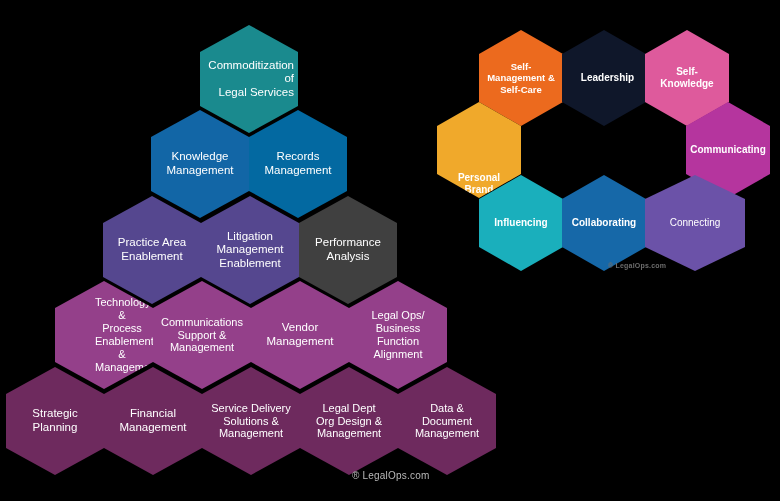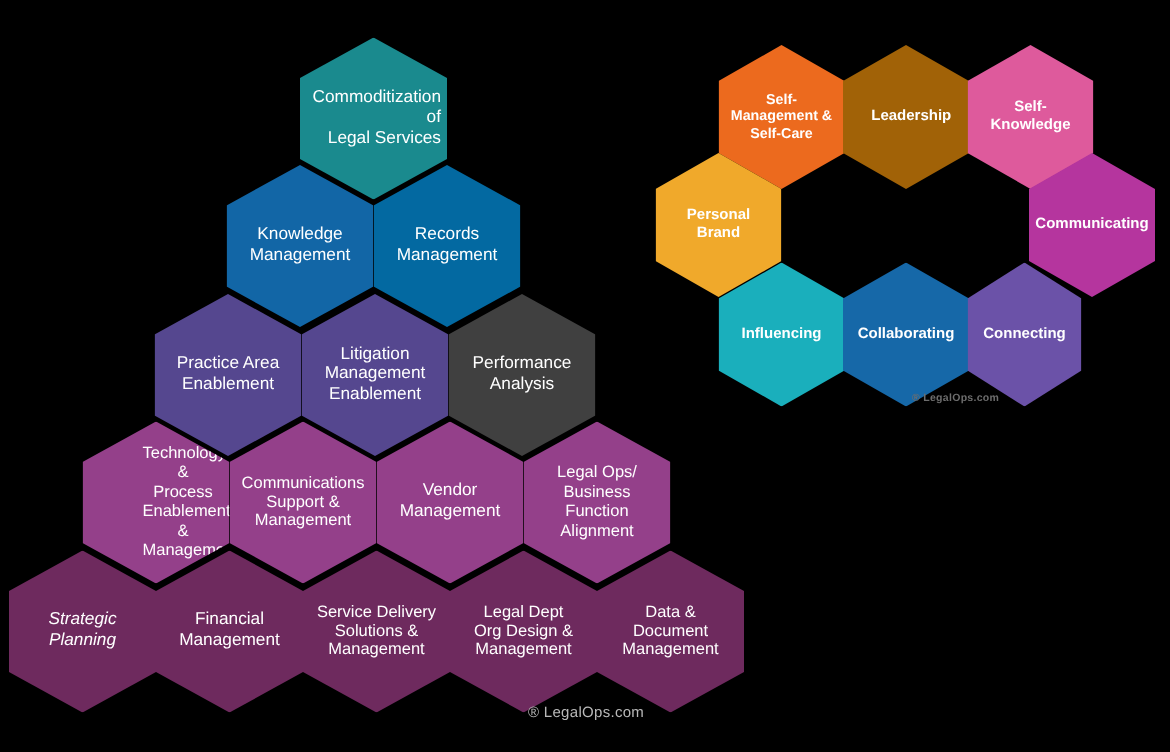--- a/index.html
+++ b/index.html
@@ -81,43 +81,43 @@
 Management</span></div>
       <div class="hex pyr-hex" style="left: 153px; top: 281px; background: rgb(148, 64, 138); font-size: 11px;"><span>Communications
 Support &amp;
 Management</span></div>
       <div class="hex pyr-hex" style="left: 251px; top: 281px; background: rgb(148, 64, 138); font-size: 11.5px;"><span>Vendor
 Management</span></div>
       <div class="hex pyr-hex" style="left: 349px; top: 281px; background: rgb(148, 64, 138); font-size: 11px;"><span>Legal Ops/
 Business
 Function
 Alignment</span></div>
-      <div class="hex pyr-hex" style="left: 6px; top: 367px; background: rgb(110, 42, 94); font-size: 11.5px; font-style: italic;"><span>Strategic
+      <div class="hex pyr-hex" style="left: 6px; top: 367px; background: rgb(110, 42, 94); font-size: 11.5px;"><span>Strategic
 Planning</span></div>
       <div class="hex pyr-hex" style="left: 104px; top: 367px; background: rgb(110, 42, 94); font-size: 11.5px;"><span>Financial
 Management</span></div>
       <div class="hex pyr-hex" style="left: 202px; top: 367px; background: rgb(110, 42, 94); font-size: 11px;"><span>Service Delivery
 Solutions &amp;
 Management</span></div>
       <div class="hex pyr-hex" style="left: 300px; top: 367px; background: rgb(110, 42, 94); font-size: 11px;"><span>Legal Dept
 Org Design &amp;
 Management</span></div>
       <div class="hex pyr-hex" style="left: 398px; top: 367px; background: rgb(110, 42, 94); font-size: 11px; justify-content: flex-end;"><span>Data &amp;
 Document
 Management</span></div>
     </div>
   <div id="ring-group">
       <div class="hex ring-hex" style="left: 479px; top: 30px; width: 84px; height: 96px; background: rgb(236, 106, 30); font-size: 9.5px; font-weight: bold;"><span>Self-
 Management &amp;
 Self-Care</span></div>
-      <div class="hex ring-hex" style="left: 562px; top: 30px; width: 84px; height: 96px; background: #a16207; font-size: 10px; font-weight: bold; padding-left: 11px;"><span>Leadership</span></div>
+      <div class="hex ring-hex" style="left: 562px; top: 30px; width: 84px; height: 96px; background: #0f172a; font-size: 10px; font-weight: bold; padding-left: 11px;"><span>Leadership</span></div>
       <div class="hex ring-hex" style="left: 645px; top: 30px; width: 84px; height: 96px; background: rgb(222, 90, 156); font-size: 10px; font-weight: bold;"><span>Self-
 Knowledge</span></div>
-      <div class="hex ring-hex" style="left: 437px; top: 102px; width: 84px; height: 96px; background: rgb(240, 169, 43); font-size: 10px; font-weight: bold;"><span>Personal
+      <div class="hex ring-hex" style="left: 437px; top: 102px; width: 84px; height: 96px; background: rgb(240, 169, 43); font-size: 10px; font-weight: bold; align-items: flex-end;"><span>Personal
 Brand</span></div>
       <div class="hex ring-hex" style="left: 686px; top: 102px; width: 84px; height: 96px; background: rgb(181, 53, 158); font-size: 10px; font-weight: bold;"><span>Communicating</span></div>
       <div class="hex ring-hex" style="left: 479px; top: 175px; width: 84px; height: 96px; background: rgb(26, 175, 188); font-size: 10px; font-weight: bold;"><span>Influencing</span></div>
       <div class="hex ring-hex" style="left: 562px; top: 175px; width: 84px; height: 96px; background: rgb(22, 104, 168); font-size: 10px; font-weight: bold;"><span>Collaborating</span></div>
-      <div class="hex ring-hex" style="left: 645px; top: 175px; width: 76px; height: 96px; background: rgb(107, 82, 168); font-size: 10px; font-weight: bold;"><span>Connecting</span></div>
+      <div class="hex ring-hex" style="left: 645px; top: 175px; width: 100px; height: 96px; background: rgb(107, 82, 168); font-size: 10px; font-weight: normal;"><span>Connecting</span></div>
     </div>
   <div class="credit" id="pyr-credit" style="left: 352px; top: 470px;">® LegalOps.com</div>
   <div class="credit credit-right" id="ring-credit" style="left: 608px; top: 262px;">® LegalOps.com</div>
 </div>
 
 </body></html>

